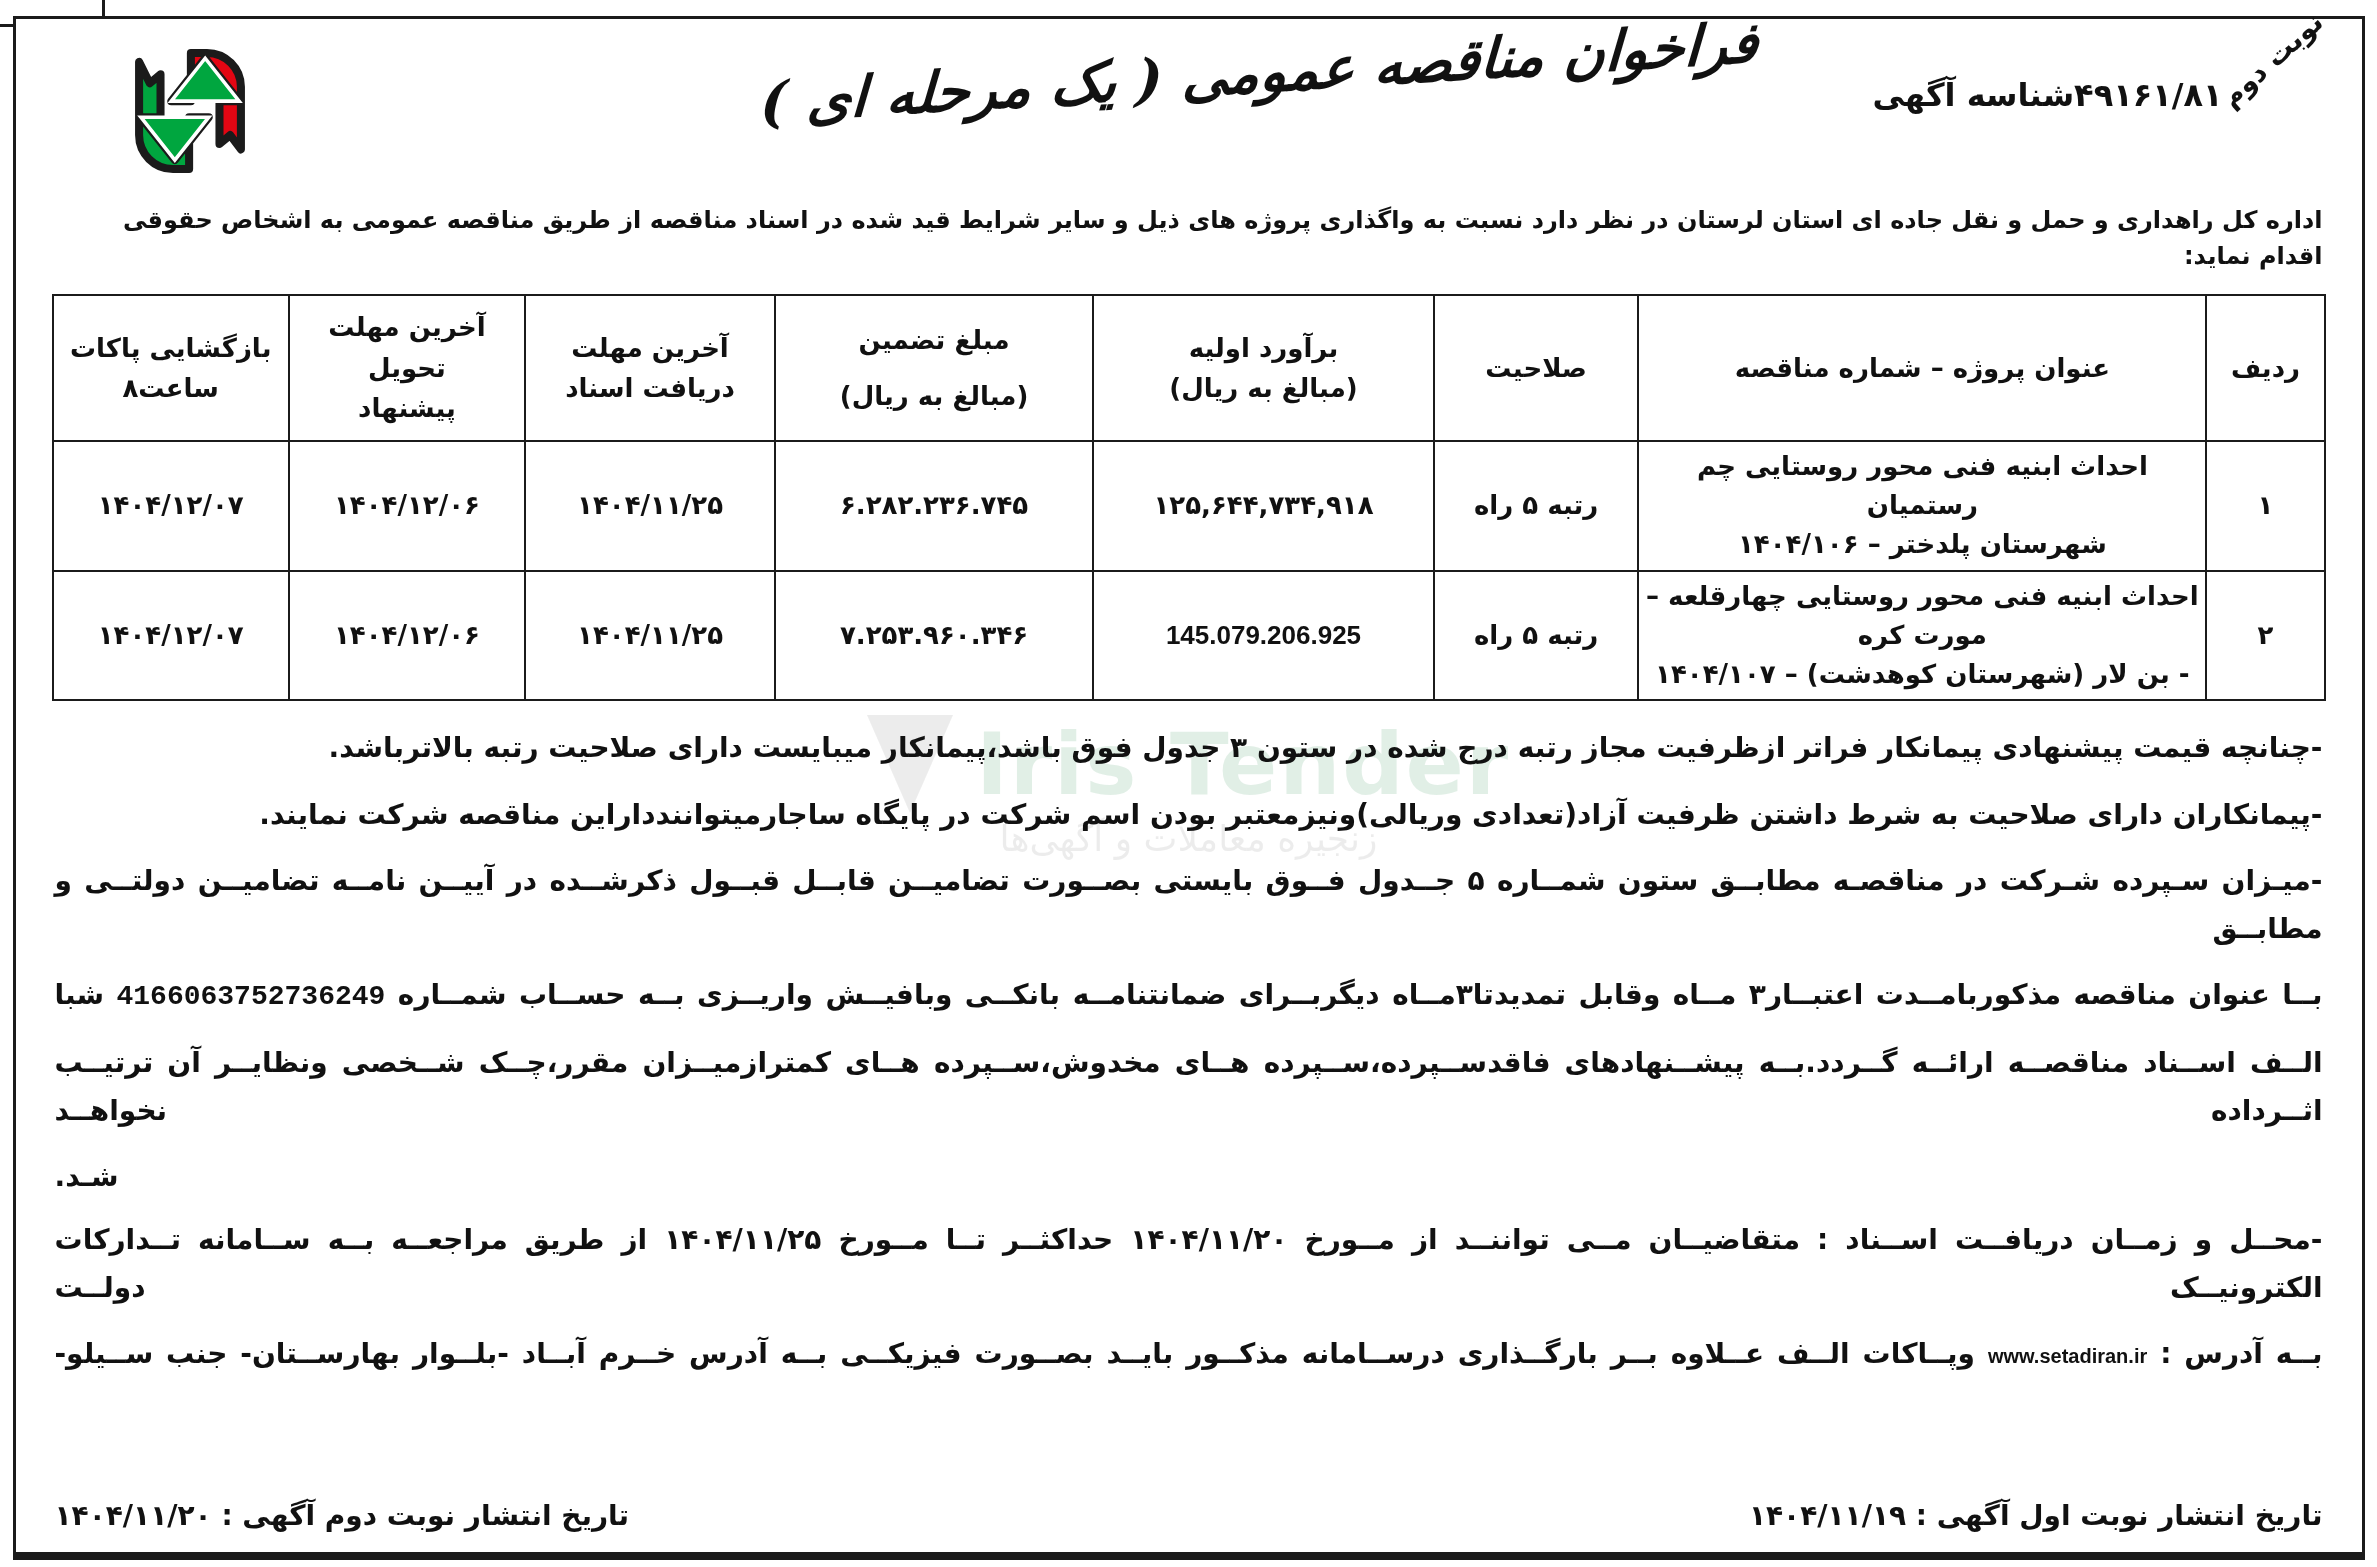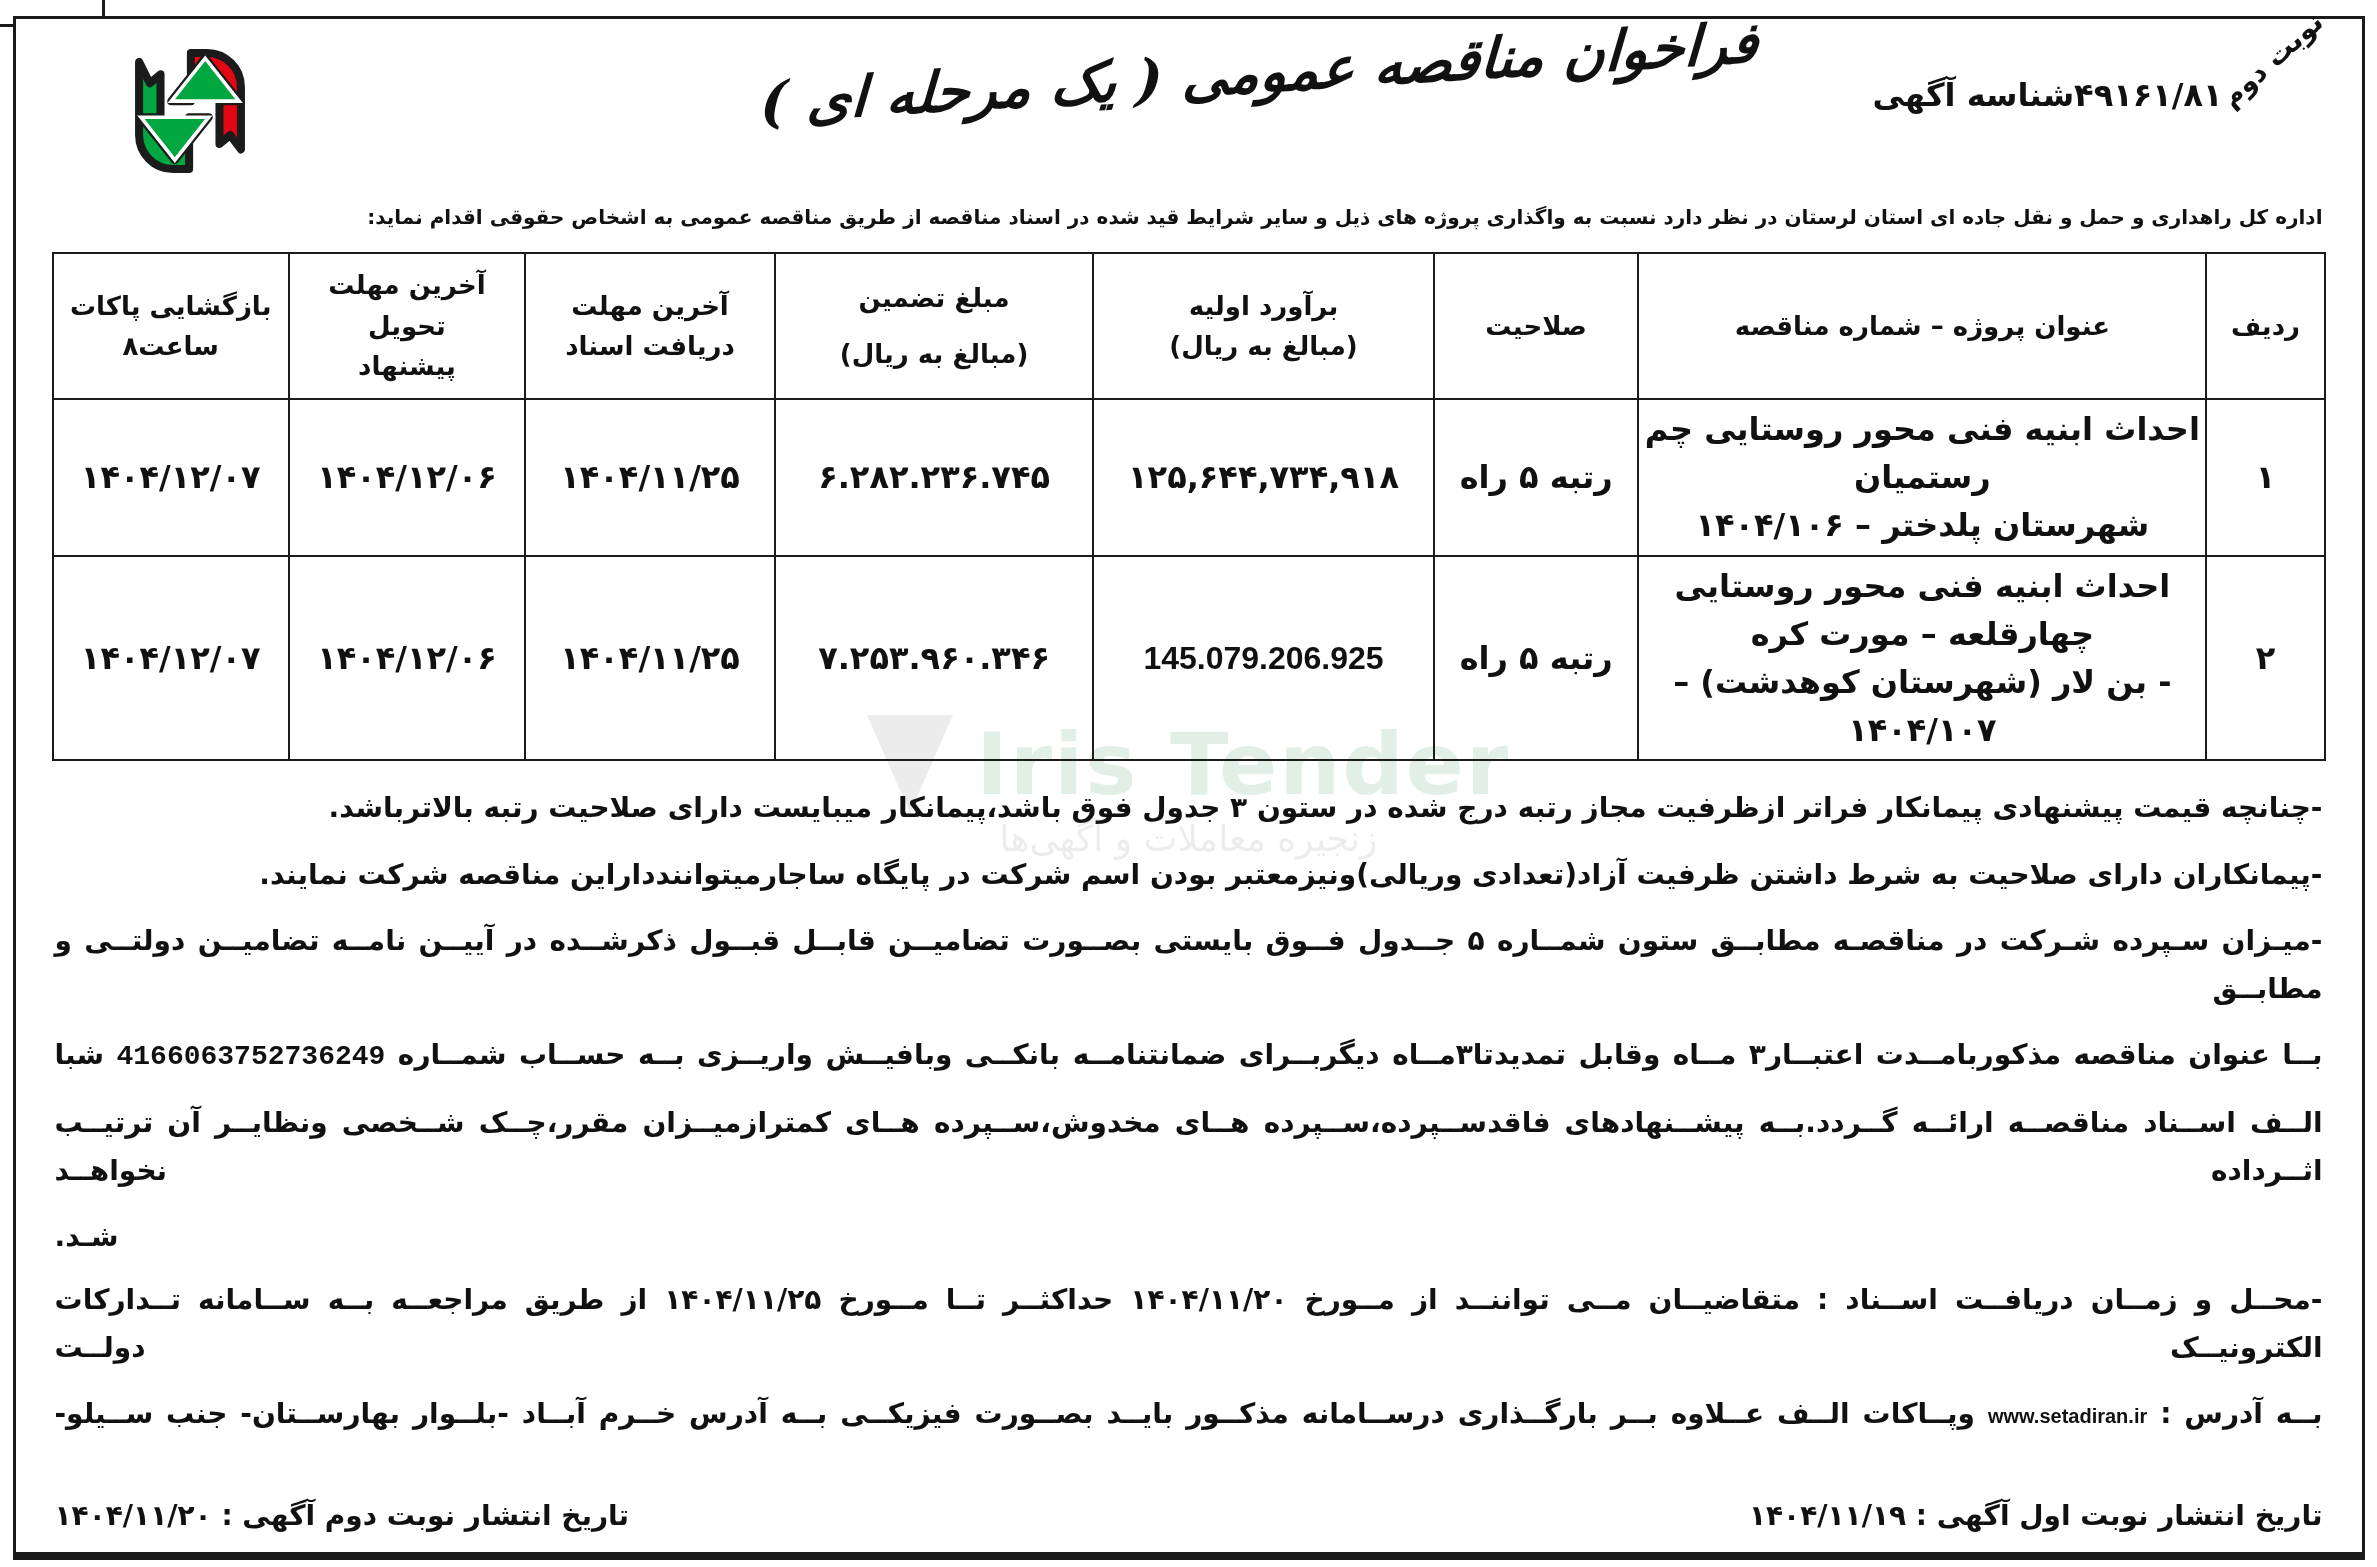--- a/index.html
+++ b/index.html
@@ -133,21 +133,21 @@
     width: 134px;
     height: 143px;
   }
   .logo svg { display: block; width: 100%; height: 100%; }
 
   
   .intro {
     position: relative;
     z-index: 2;
     margin: 0 39px 0 39px;
-    font-size: 20px;
+    font-size: 24px;
     font-weight: bold;
     line-height: 1.5;
     text-align: right;
     direction: rtl;
   }
 
   
   .tbl-wrap {
     position: relative;
     z-index: 2;
@@ -167,21 +167,21 @@
     font-weight: bold;
     padding: 5.3px 3.6px;
   }
   table.tender thead th {
     height: 134px;
     font-size: 26px;
     line-height: 1.55;
   }
   table.tender tbody td {
     height: 114px;
-    font-size: 32px;
+    font-size: 26px;
     line-height: 1.5;
     margin-left: 16px;
   }
   td.proj {
     font-size: 27px;
     line-height: 1.62;
     padding: 7.1px 14.3px;
   }
   td.latin-amt {
     font-family: "Liberation Sans", sans-serif;

